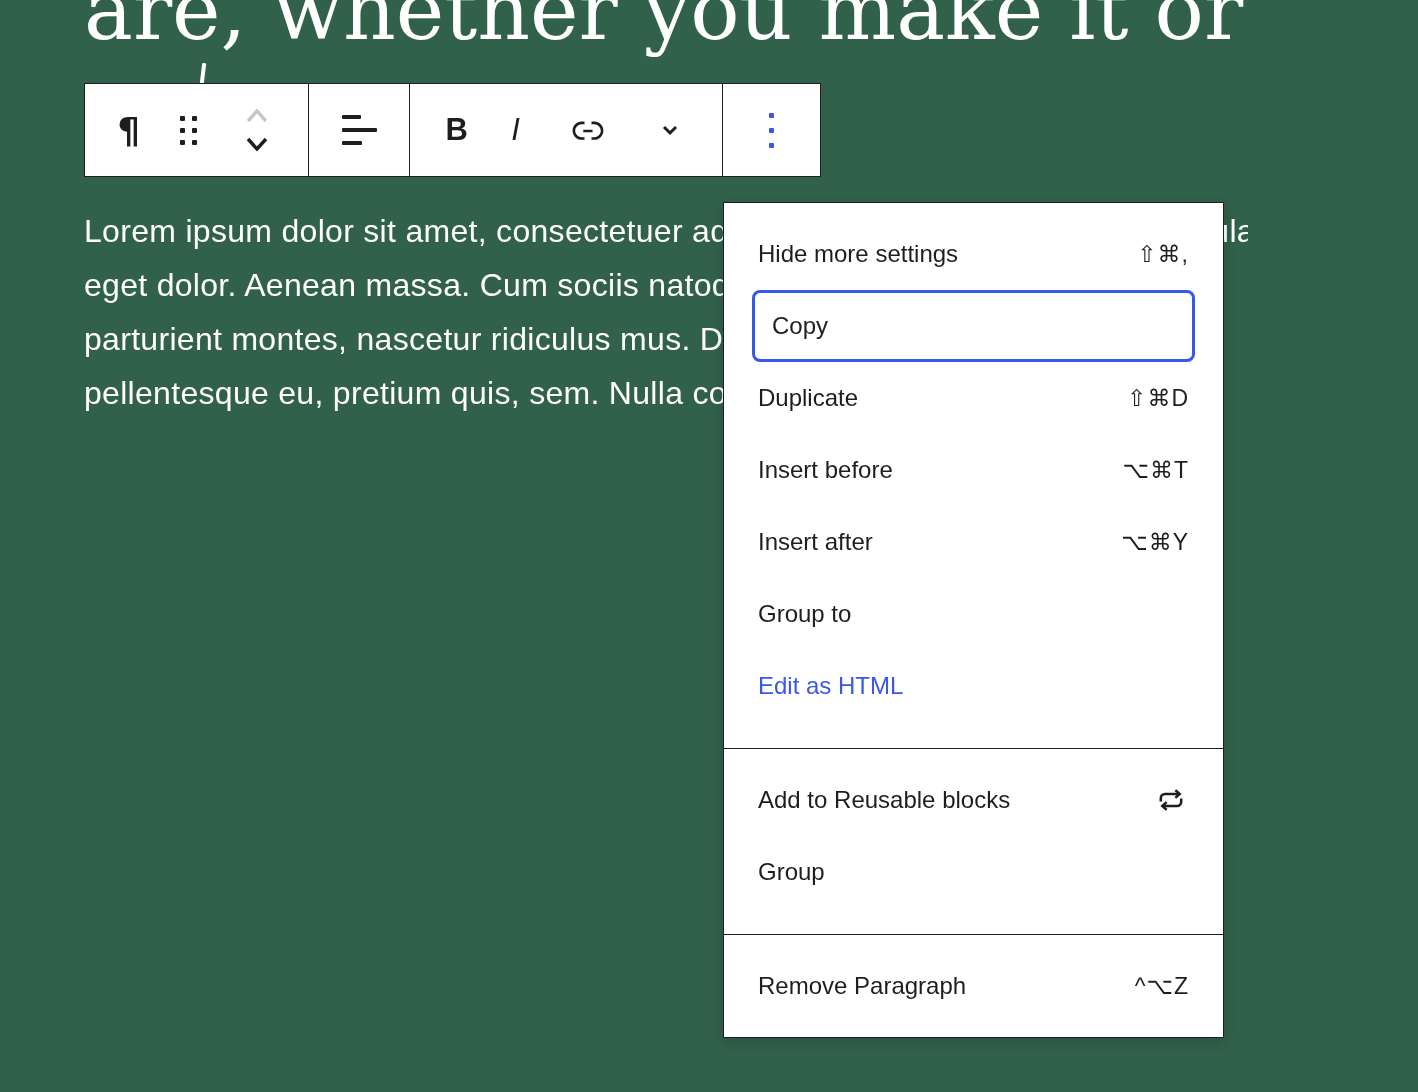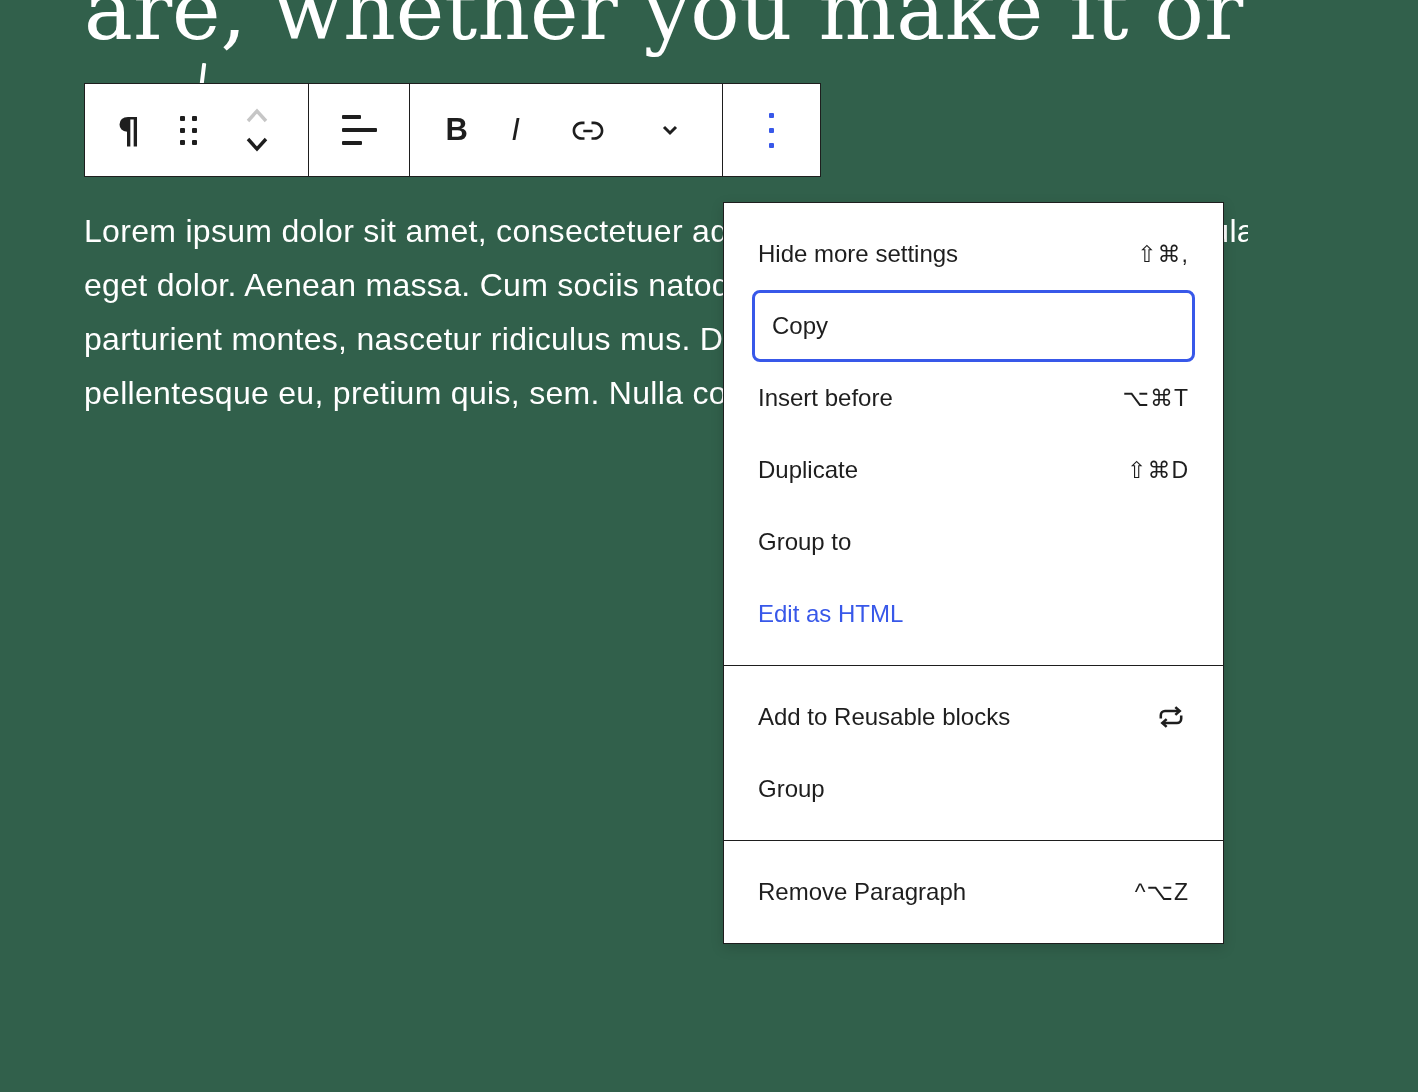--- a/index.html
+++ b/index.html
@@ -62,21 +62,21 @@
   .opt-dots{display:flex;flex-direction:column;gap:10px;}
   .opt-dots i{width:5px;height:5px;background:var(--accent);border-radius:1px;}
 
   
   .menu{
     position:absolute;left:723px;top:202px;width:501px;
     background:var(--surface);border:1.5px solid var(--border-dark);
     box-shadow:0 4px 12px rgba(0,0,0,.15);
   }
   .menu-section{padding:15px 0;}
-  .menu-section + .menu-section{border-top:1.5px solid var(--border-dark);}
+  .menu-section + .menu-section{border-top:1.5px solid var(--border-dark);margin-top:11px;}
   .menu-item{
     height:72px;display:flex;align-items:center;justify-content:space-between;
     padding:0 34px;font-size:24px;color:var(--text-dark);cursor:pointer;
   }
   .menu-item.focused{
     margin:0 28px;border:3px solid var(--accent);border-radius:8px;padding:0 17px;
   }
   .menu-item.link .menu-label{color:var(--accent);}
   .menu-shortcut{color:var(--text-dark);font-size:23px;letter-spacing:1px;white-space:nowrap;}
   .menu-icon{display:flex;align-items:center;}
@@ -166,26 +166,30 @@
   <div class="menu" id="options-menu">
       <div class="menu-section">
         <div class="menu-item">
           <span class="menu-label">Hide more settings</span>
           <span class="menu-shortcut">⇧⌘,</span>
         </div>
         <div class="menu-item focused">
           <span class="menu-label">Copy</span>
         </div>
         <div class="menu-item">
+          <span class="menu-label">Duplicate</span>
+          <span class="menu-shortcut">⇧⌘D</span>
+        </div>
+        <div class="menu-item">
           <span class="menu-label">Insert before</span>
           <span class="menu-shortcut">⌥⌘T</span>
         </div>
         <div class="menu-item">
-          <span class="menu-label">Duplicate</span>
-          <span class="menu-shortcut">⇧⌘D</span>
+          <span class="menu-label">Insert after</span>
+          <span class="menu-shortcut">⌥⌘Y</span>
         </div>
         <div class="menu-item">
           <span class="menu-label">Group to</span>
         </div>
         <div class="menu-item link">
           <span class="menu-label">Edit as HTML</span>
         </div>
       </div>
       <div class="menu-section">
         <div class="menu-item">

